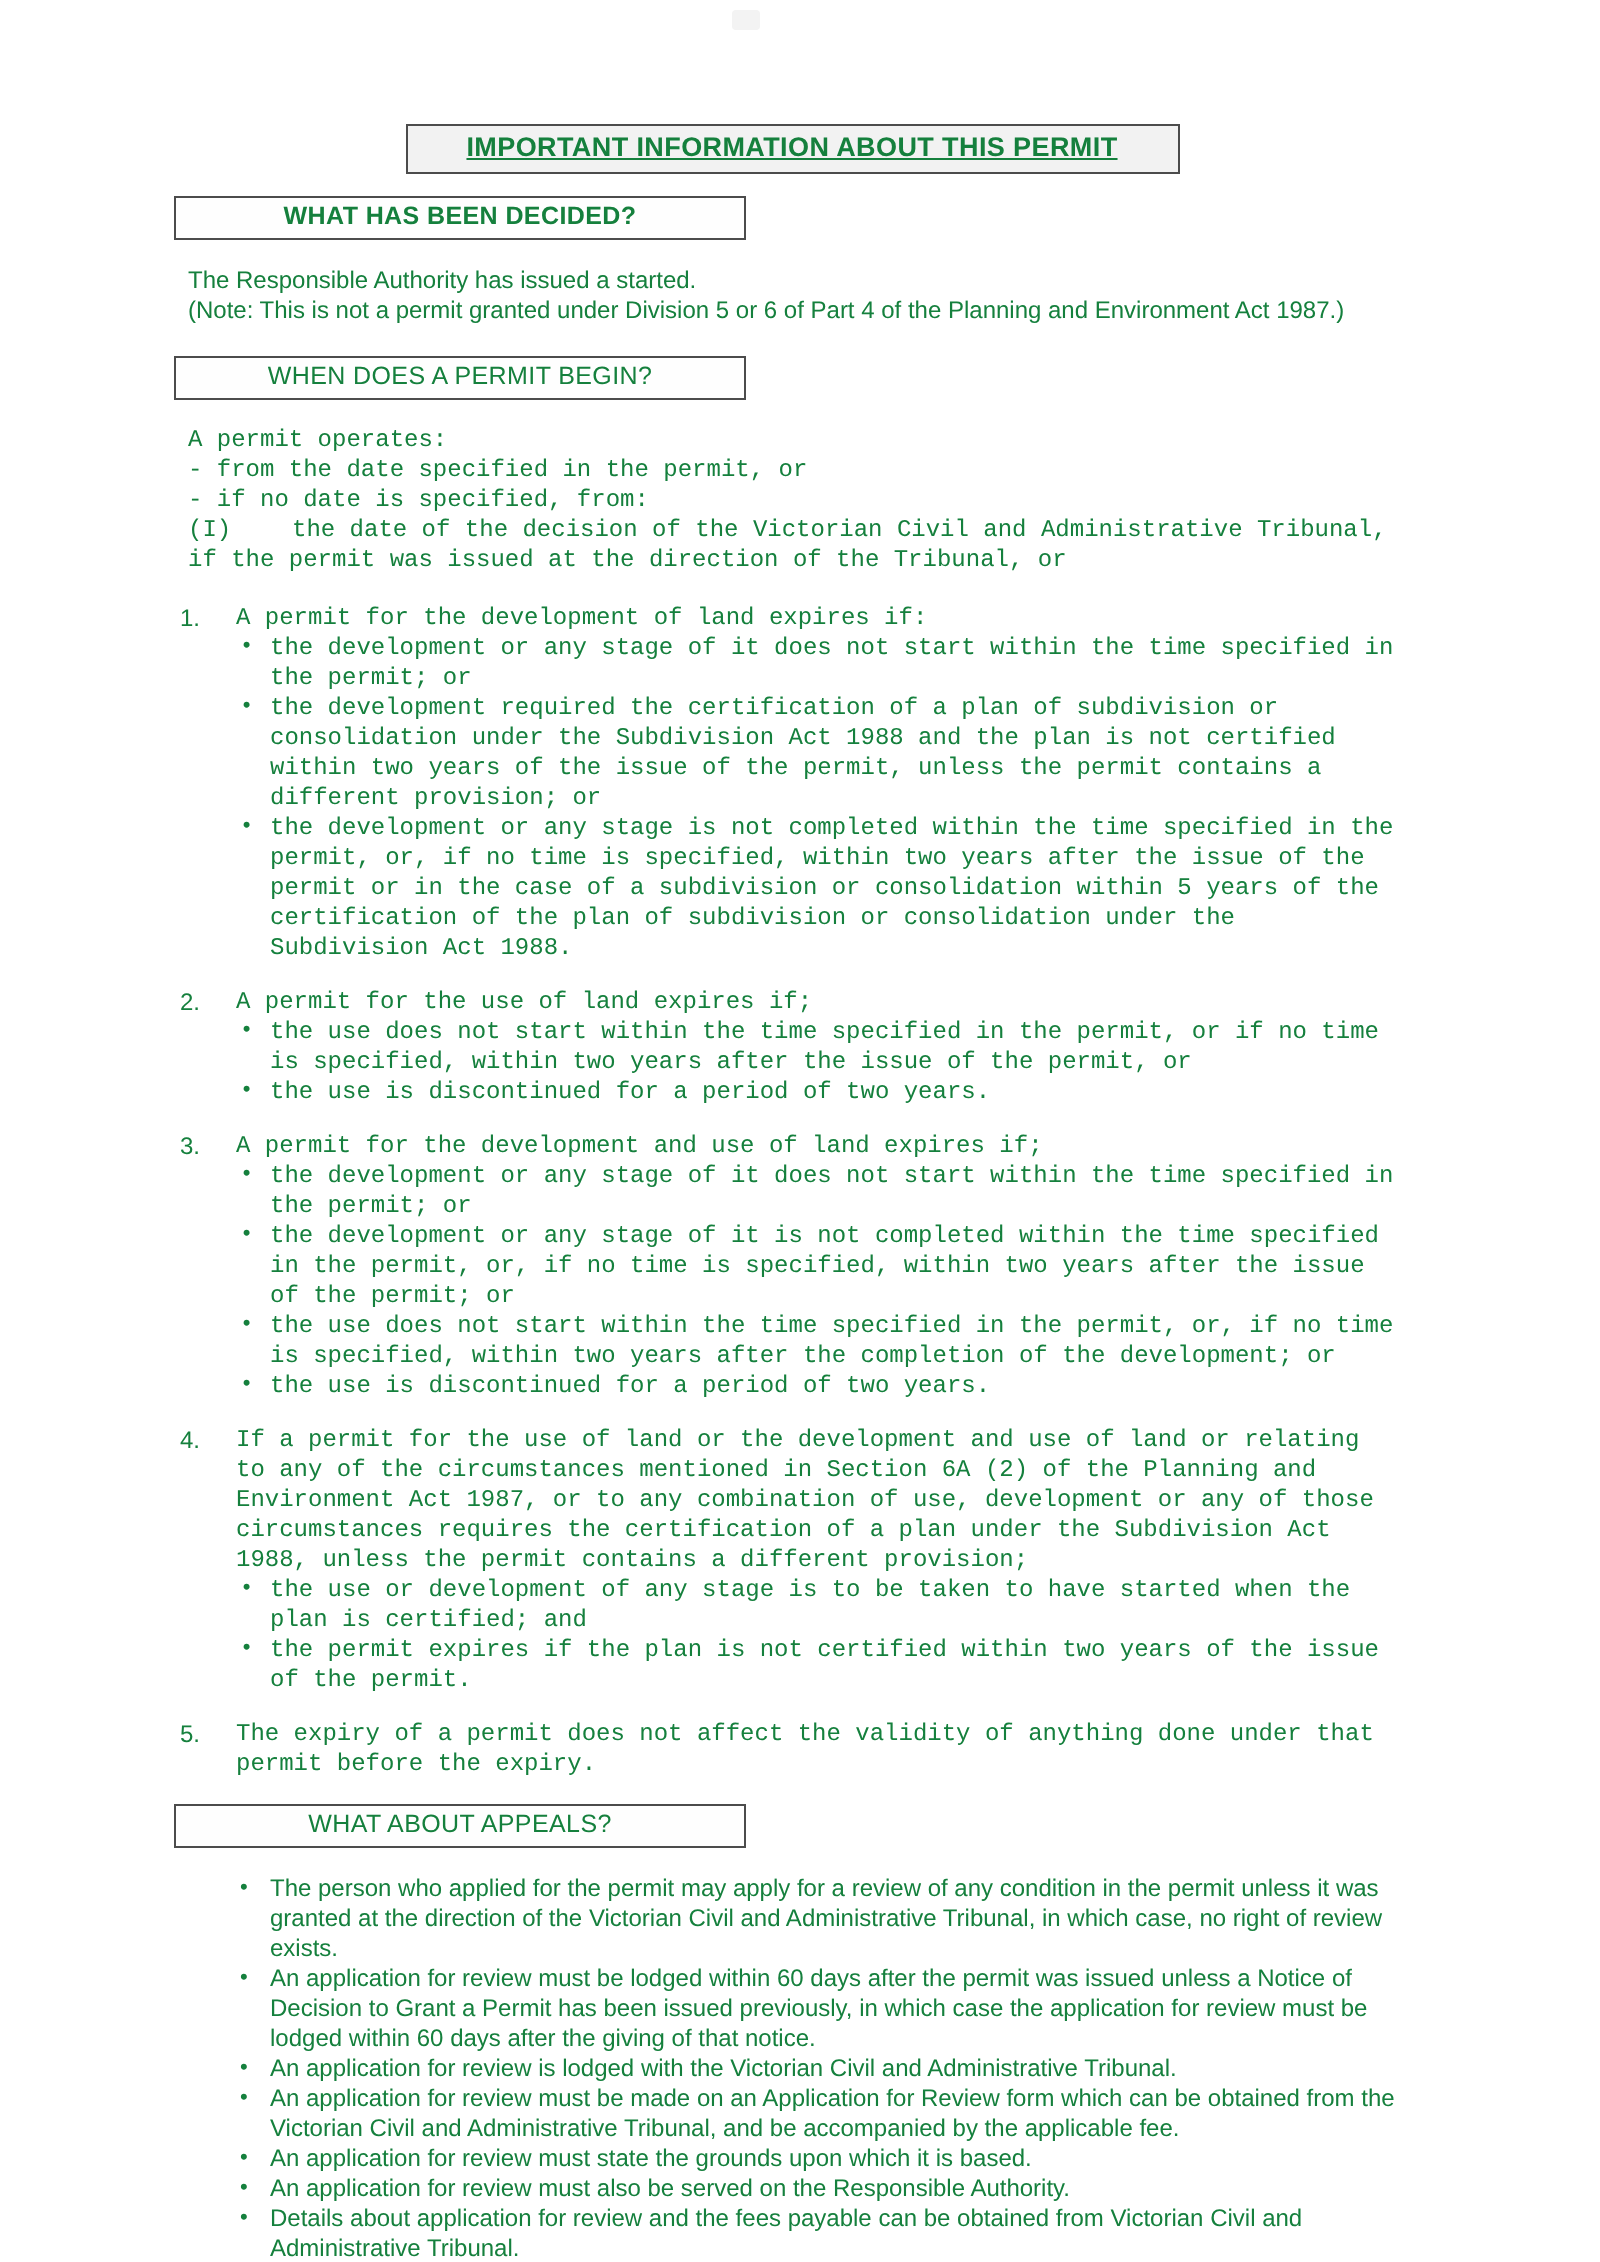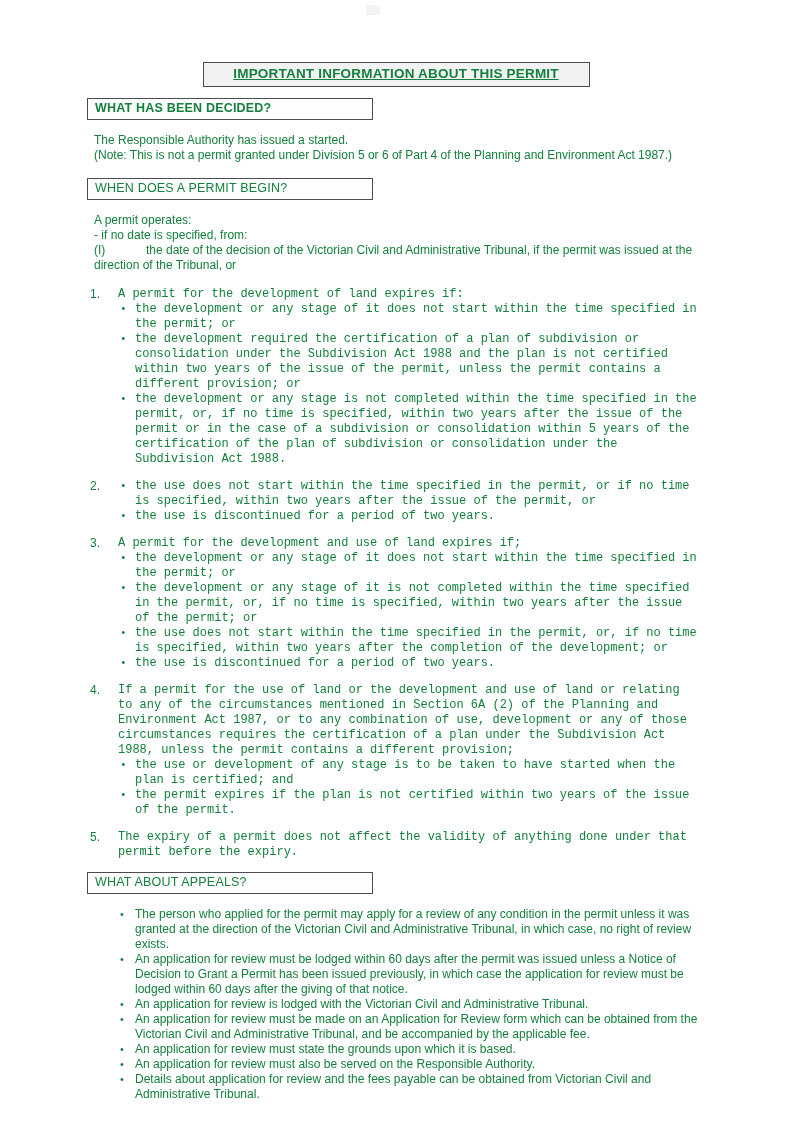--- a/index.html
+++ b/index.html
@@ -50,29 +50,31 @@
   }
   .hbox {
     width: 286px;
     box-sizing: border-box;
     border: 1px solid #4c4c4c;
     background: #fefefe;
     padding: 2px 7px 3px 7px;
     font-size: 12.5px;
     letter-spacing: 0.2px;
     white-space: nowrap;
+    text-align: center;
   }
   .hbox.bold { font-weight: bold; }
   .para {
     margin: 13px 0 15px 7px;
     width: 613px;
   }
   .para2 {
     margin: 13px 0 8px 7px;
     width: 613px;
+    font-family: Liberation Mono, monospace;
   }
   .rlab {
     display: inline-block;
     width: 52px;
   }
   .numlist {
     margin: 14px 0 0 3px;
   }
   .nitem {
     display: flex;
@@ -114,20 +116,21 @@
     <div class="para">
       <div>The Responsible Authority has issued a started.</div>
       <div>(Note: This is not a permit granted under Division 5 or 6 of Part 4 of the Planning and Environment Act 1987.)</div>
     </div>
 
     <div class="hbox">
       <span>WHEN DOES A PERMIT BEGIN?</span>
     </div>
     <div class="para para2">
       <div>A permit operates:</div>
+      <div>- from the date specified in the permit, or</div>
       <div>- if no date is specified, from:</div>
       <div><span class="rlab">(I)</span><span>the date of the decision of the Victorian Civil and Administrative Tribunal, if the permit was issued at the direction of the Tribunal, or</span></div>
     </div>
 
     <div class="numlist">
 
       <div class="nitem">
         <span class="nnum">1.</span>
         <div class="nbody">
           <div>A permit for the development of land expires if:</div>
@@ -142,20 +145,21 @@
           <div class="brow">
               <span class="bdot">•</span>
               <div class="btext">the development or any stage is not completed within the time specified in the permit, or, if no time is specified, within two years after the issue of the permit or in the case of a subdivision or consolidation within 5 years of the certification of the plan of subdivision or consolidation under the Subdivision Act 1988.</div>
             </div>
         </div>
       </div>
 
       <div class="nitem">
         <span class="nnum">2.</span>
         <div class="nbody">
+          <div>A permit for the use of land expires if;</div>
           <div class="brow">
               <span class="bdot">•</span>
               <div class="btext">the use does not start within the time specified in the permit, or if no time is specified, within two years after the issue of the permit, or</div>
             </div>
           <div class="brow">
               <span class="bdot">•</span>
               <div class="btext">the use is discontinued for a period of two years.</div>
             </div>
         </div>
       </div>

